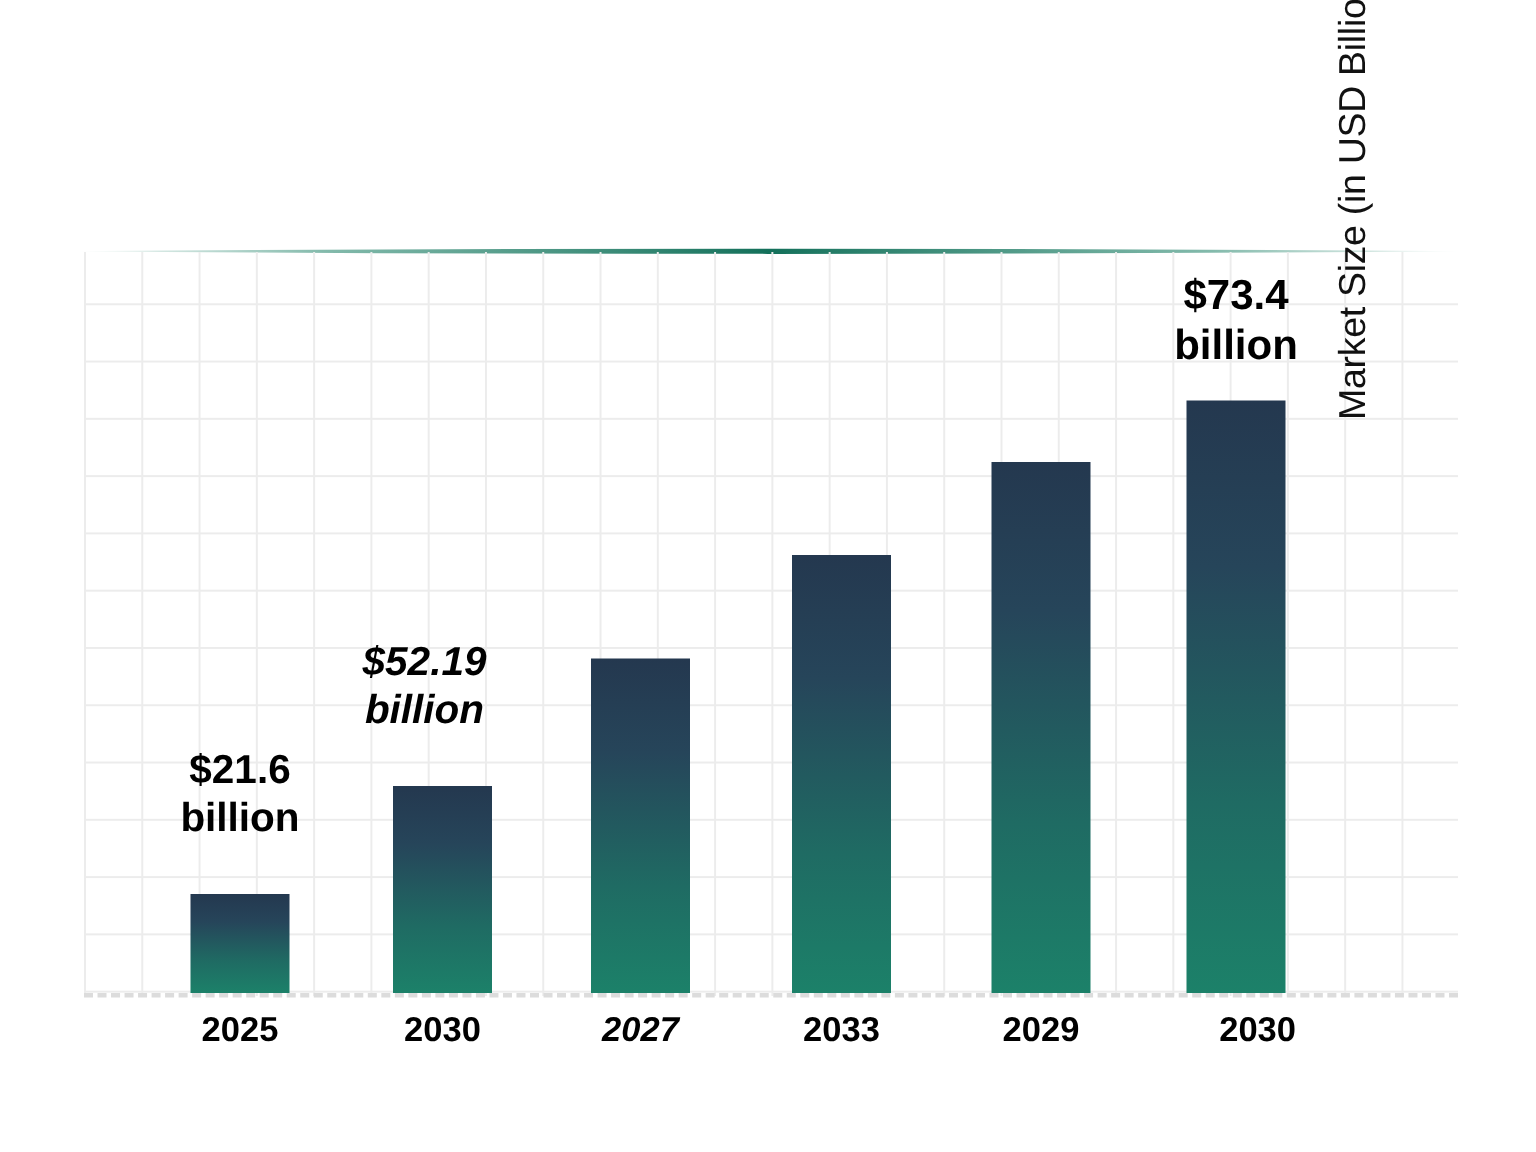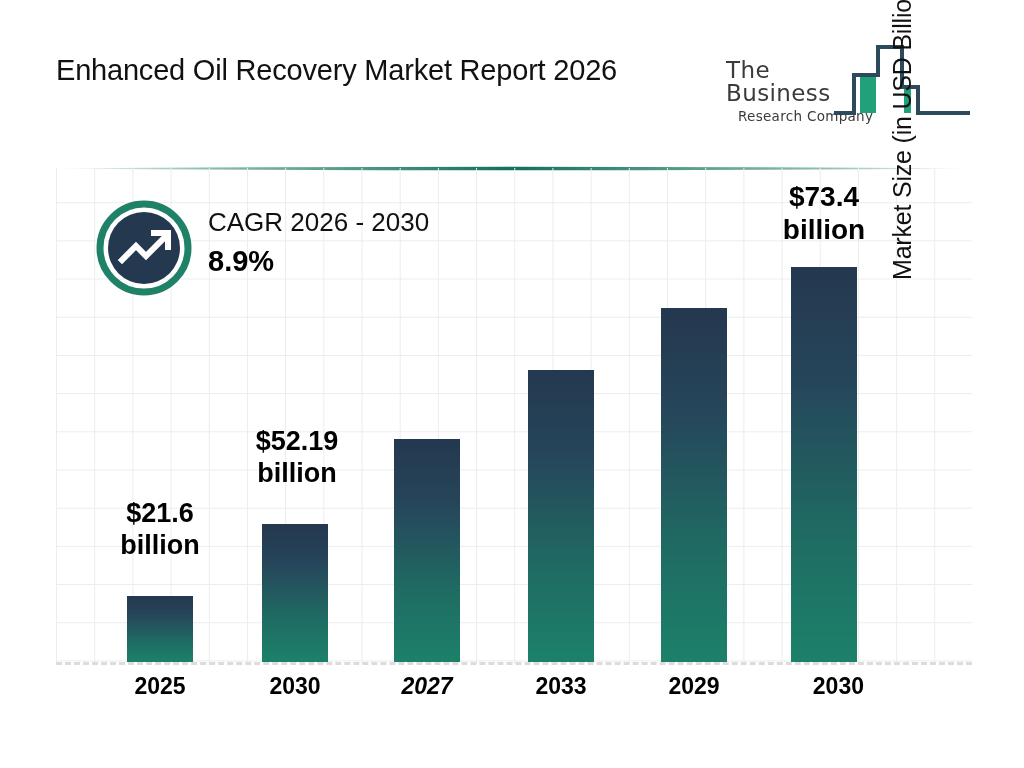--- a/index.html
+++ b/index.html
@@ -211,39 +211,20 @@
     font-family: "Liberation Sans", sans-serif;
     margin-top: 9px;
     line-height: 1.1;
   }
 </style>
 </head>
 <body>
 
 <div id="page">
 
-  <div class="header">
-    <div class="report-title">Enhanced Oil Recovery Market Report 2026</div>
-
-    <div class="logo">
-      <div class="logo-text">
-        <div class="logo-line1">The Business</div>
-        <div class="logo-line2">Research Company</div>
-      </div>
-      <div class="logo-mark">
-        <svg width="140" height="90" viewBox="0 0 140 90" fill="none">
-
-          <path d="M2 78 H22 V40 H46 V12 H70 V52 H86 V78 H138" stroke="#2d4a5c" stroke-width="4" fill="none" stroke-linejoin="miter" stroke-linecap="butt"></path>
-
-          <rect x="28" y="42" width="16" height="36" fill="#21a179"></rect>
-          <rect x="72" y="54" width="7" height="24" fill="#21a179"></rect>
-        </svg>
-      </div>
-    </div>
-  </div>
 
   <div class="divider">
     <svg width="928" height="7" viewBox="0 0 928 7" preserveAspectRatio="none">
       <defs>
         <linearGradient id="divgrad" x1="0" y1="0" x2="1" y2="0">
           <stop offset="0%" stop-color="#1f8268" stop-opacity="0"></stop>
           <stop offset="18%" stop-color="#1f8268" stop-opacity="0.55"></stop>
           <stop offset="50%" stop-color="#13705a" stop-opacity="1"></stop>
           <stop offset="82%" stop-color="#1f8268" stop-opacity="0.55"></stop>
           <stop offset="100%" stop-color="#1f8268" stop-opacity="0"></stop>
@@ -265,50 +246,36 @@
       <div class="bar" style="left:528px; width:66px; height:292px;"></div>
       <div class="bar" style="left:661px; width:66px; height:354px;"></div>
       <div class="bar" style="left:791px; width:66px; height:395px;"></div>
     </div>
 
     <div class="value-label" style="left:95px; top:330px; width:130px;">
       <div>$21.6</div>
       <div>billion</div>
     </div>
 
-    <div class="value-label" style="left:229px; top:258px; width:136px;">
+    <div class="value-label" style="left:215px; top:258px; width:136px;font-style:italic;">
       <div>$52.19</div>
       <div>billion</div>
     </div>
 
     <div class="value-label big" style="left:757px; top:12px; width:134px;">
       <div>$73.4</div>
       <div>billion</div>
     </div>
 
     <div class="x-labels">
       <div class="x-label" style="left:120px; width:80px;">2025</div>
       <div class="x-label" style="left:255px; width:80px;">2030</div>
       <div class="x-label" style="left:387px; width:80px;font-style:italic;">2027</div>
       <div class="x-label" style="left:521px; width:80px;">2033</div>
       <div class="x-label" style="left:654px; width:80px;">2029</div>
       <div class="x-label" style="left:784px; width:80px;text-align:right;">2030</div>
     </div>
 
     <div class="y-axis-title">Market Size (in USD Billion)</div>
 
-    <div class="cagr">
-      <div class="cagr-circle">
-        <svg width="96" height="96" viewBox="0 0 96 96">
-          <circle cx="48" cy="48" r="44" fill="none" stroke="#1f8268" stroke-width="7"></circle>
-          <circle cx="48" cy="48" r="36" fill="#24384f"></circle>
-          <path d="M26 60 L40 46 L50 56 L69 37" stroke="#ffffff" stroke-width="6" fill="none" stroke-linecap="square" stroke-linejoin="miter"></path>
-          <path d="M55 33 H72 V50" stroke="#ffffff" stroke-width="6" fill="none" stroke-linecap="butt" stroke-linejoin="miter"></path>
-        </svg>
-      </div>
-      <div class="cagr-text">
-        <div class="cagr-period">CAGR 2026 - 2030</div>
-        <div class="cagr-value">8.9%</div>
-      </div>
-    </div>
 
   </div>
 </div>
 
 </body></html>

